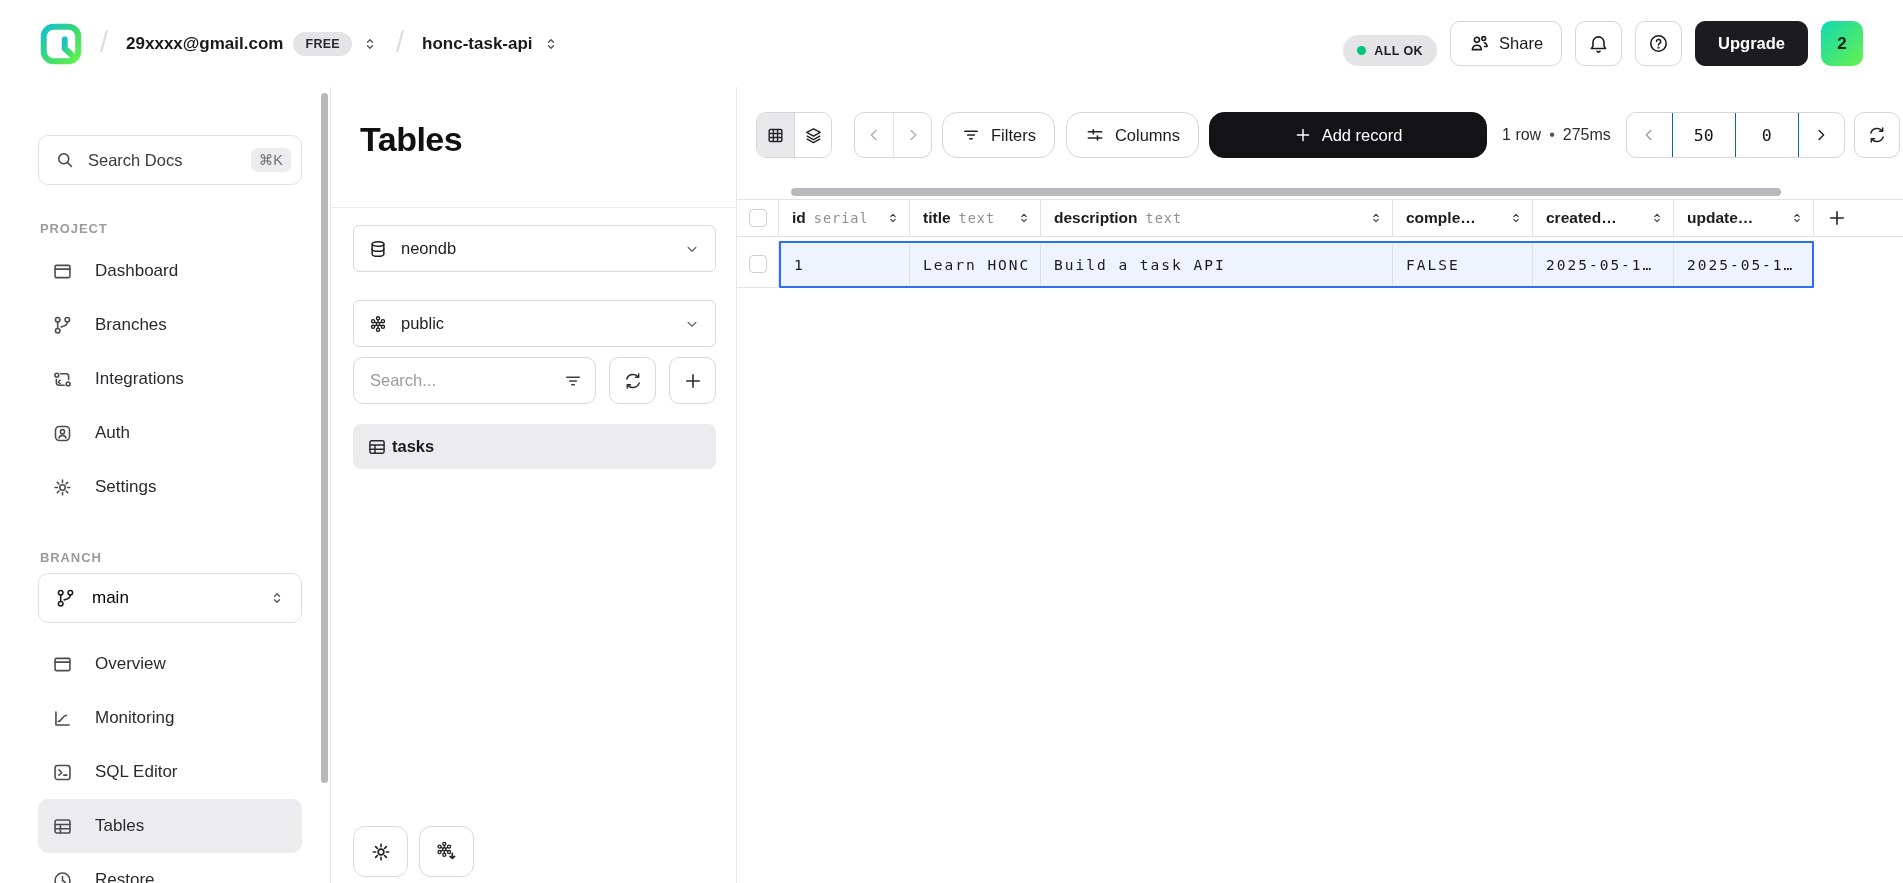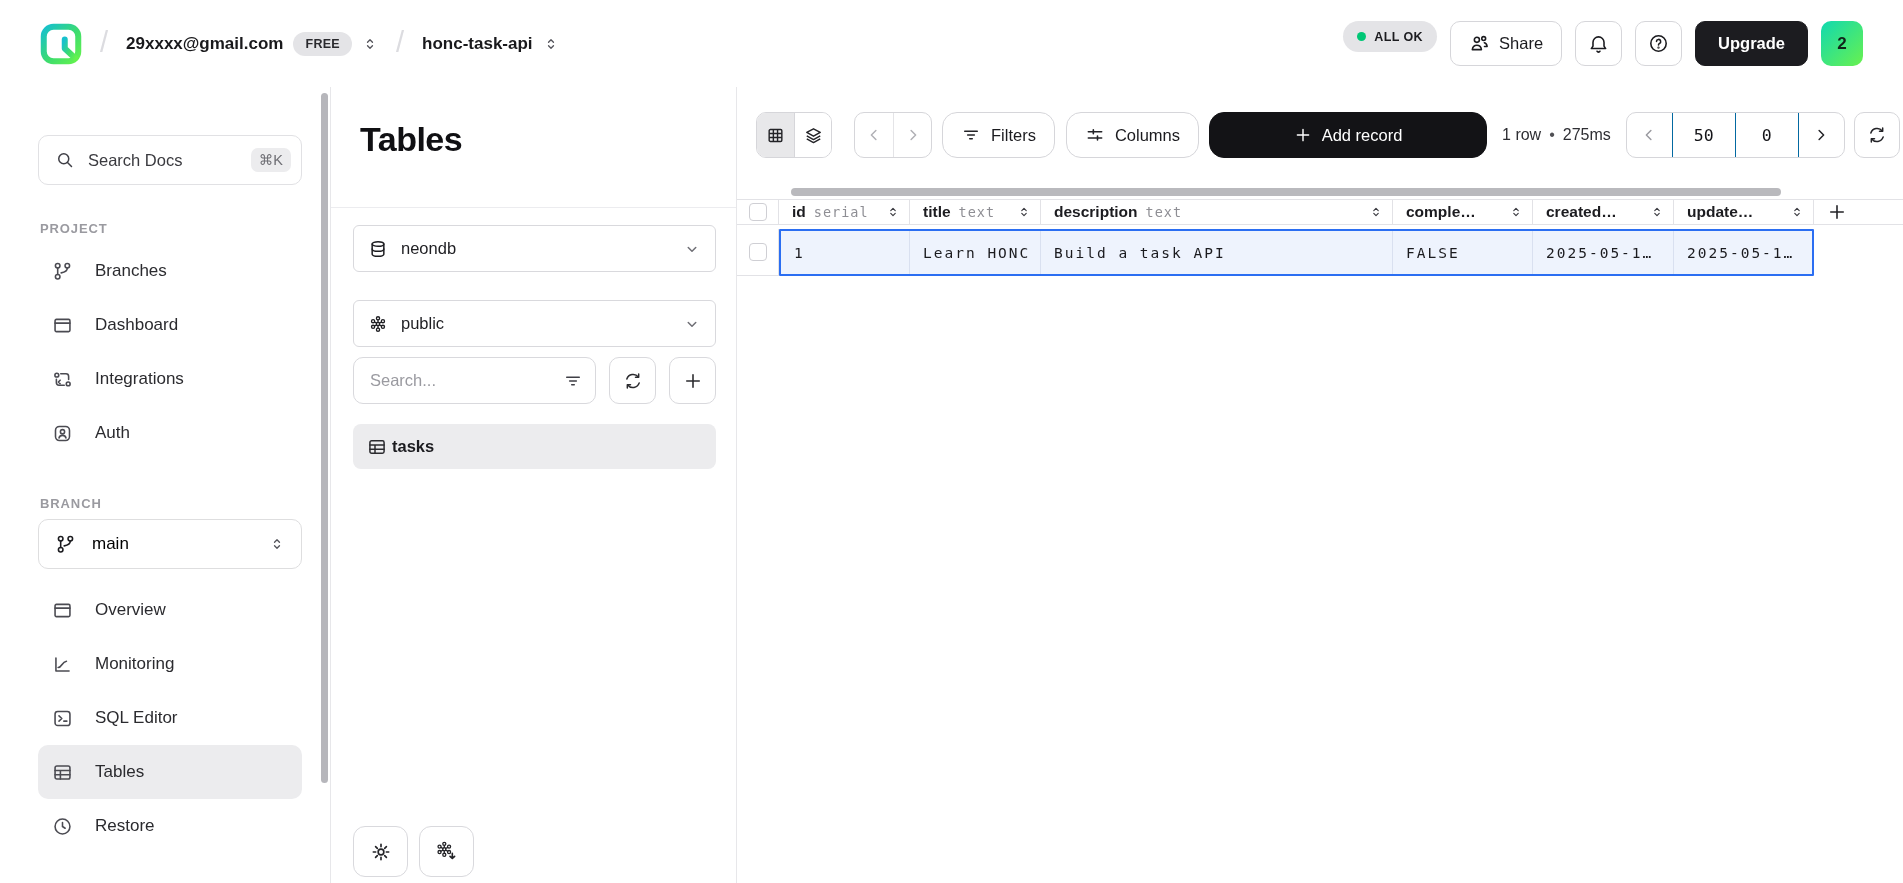--- a/index.html
+++ b/index.html
@@ -10,21 +10,21 @@
   .hidden-defs{position:absolute;width:0;height:0;overflow:hidden}
 
   
   .topbar{height:87px;display:flex;align-items:center;padding:0 40px;background:#fff}
   .tb-left{display:flex;align-items:center;gap:18px}
   .logo{width:42px;height:42px}
   .slash{color:#dcdce0;font-size:29px;font-weight:300;transform:translateY(-1px)}
   .crumb{display:flex;align-items:center;gap:10px;font-size:17px;font-weight:600;color:#19191c;cursor:pointer}
   .pill{background:#e4e4e7;border-radius:999px;padding:5px 12px;font-size:12.5px;font-weight:700;color:#2a2a2e;letter-spacing:.3px}
   .updown{width:16px;height:16px;color:#55555c}
-  .tb-right{margin-left:auto;display:flex;align-items:flex-start;gap:13px}
+  .tb-right{margin-left:auto;display:flex;align-items:flex-end;gap:13px}
   .status-pill{display:flex;align-items:center;gap:8px;background:#e4e4e7;border-radius:999px;
     padding:0 14px;height:31px;font-size:12.5px;font-weight:700;color:#1c1c20;letter-spacing:.4px}
   .dot{width:9px;height:9px;border-radius:50%;background:#00c776}
   .btn{display:flex;align-items:center;justify-content:center;height:45px;background:#fff;
     border:1px solid #d6d6da;border-radius:10px;font-size:16.5px;color:#1b1b1f;cursor:pointer;font-family:inherit}
   .btn-share{padding:0 18px;gap:9px;font-weight:500}
   .btn-sq{width:47px}
   .btn-upgrade{background:#1c1c20;border-color:#1c1c20;color:#fff;padding:0 22px;font-weight:600}
   .credits{width:42px;height:45px;border-radius:10px;display:grid;place-items:center;
     background:linear-gradient(135deg,#10d9b0,#69f14e);font-size:17px;font-weight:700;color:#11241a;cursor:pointer}
@@ -95,21 +95,21 @@
   .pagination{display:flex;height:46px;border:1px solid #d6d6da;border-radius:10px;overflow:hidden;margin-left:15px}
   .pagination>div{display:grid;place-items:center}
   .pagination>div + div{border-left:1px solid #0369a1}
   .pg-prev{width:45px;color:#9a9aa0;cursor:pointer}
   .pg-next{width:46px;color:#232327;cursor:pointer}
   .pg-num{width:63px;font-size:16.5px;color:#141418}
   .refresh-btn{width:46px;height:46px;margin-left:9px;border:1px solid #d6d6da;border-radius:10px;background:#fff;
     display:grid;place-items:center;color:#232327;cursor:pointer;flex:none}
   .hscroll{margin:30px 0 0 54px;width:990px;height:8px;border-radius:4px;background:#b9b9bd;cursor:pointer}
 
-  .g-header{margin-top:3px;height:26px;border-top:1px solid #e2e2e6;border-bottom:1px solid #e2e2e6;
+  .g-header{margin-top:3px;height:38px;border-top:1px solid #e2e2e6;border-bottom:1px solid #e2e2e6;
     display:flex;align-items:stretch}
   .cb-cell{width:42px;flex:none;border-right:1px solid #e2e2e6;display:grid;place-items:center}
   .checkbox{width:18px;height:18px;border:1.5px solid #cfcfd4;border-radius:4px;background:#fff;cursor:pointer}
   .g-cols{display:flex}
   .g-col{display:flex;align-items:center;padding-left:13px;border-right:1px solid #e2e2e6;cursor:pointer}
   .g-col .cname{font-size:15.5px;font-weight:700;color:#1c1c20;white-space:nowrap}
   .g-col .ctype{margin-left:8px;font-size:13.5px;color:#8e8e94;letter-spacing:1px}
   .g-col .sort{margin-left:auto;margin-right:9px;width:14px;height:14px;color:#3a3a40;flex:none}
   .g-col.idx-0{width:131px}.g-col.idx-1{width:131px}.g-col.idx-2{width:352px}
   .g-col.idx-3{width:140px}.g-col.idx-4{width:141px}.g-col.idx-5{width:140px}
@@ -312,48 +312,54 @@
       <svg class="ic">
           <use href="#i-search"></use>
         </svg>
       <span>Search Docs</span>
       <span class="kbd">⌘K</span>
     </div>
 
     <div class="sec-label">PROJECT</div>
     <nav>
 
+        <div class="side-item idx-0">
+          <svg class="ic icon-slot">
+            <use href="#i-window"></use>
+          </svg>
+          <span>Dashboard</span>
+        </div>
+
         <div class="side-item idx-1">
           <svg class="ic icon-slot">
             <use href="#i-branch"></use>
           </svg>
           <span>Branches</span>
         </div>
 
-        <div class="side-item idx-0">
-          <svg class="ic icon-slot">
-            <use href="#i-window"></use>
-          </svg>
-          <span>Dashboard</span>
-        </div>
-
         <div class="side-item idx-2">
           <svg class="ic icon-slot">
             <use href="#i-integrations"></use>
           </svg>
           <span>Integrations</span>
         </div>
 
         <div class="side-item idx-3">
           <svg class="ic icon-slot">
             <use href="#i-auth"></use>
           </svg>
           <span>Auth</span>
         </div>
 
+        <div class="side-item idx-4">
+          <svg class="ic icon-slot">
+            <use href="#i-gear"></use>
+          </svg>
+          <span>Settings</span>
+        </div>
       </nav>
 
     <div class="sec-label">BRANCH</div>
     <button class="branch-select">
       <svg class="ic" style="width:21px;height:21px;color:#1c1c20">
           <use href="#i-branch"></use>
         </svg>
       <span>main</span>
       <svg class="updown">
           <use href="#i-updown"></use>

